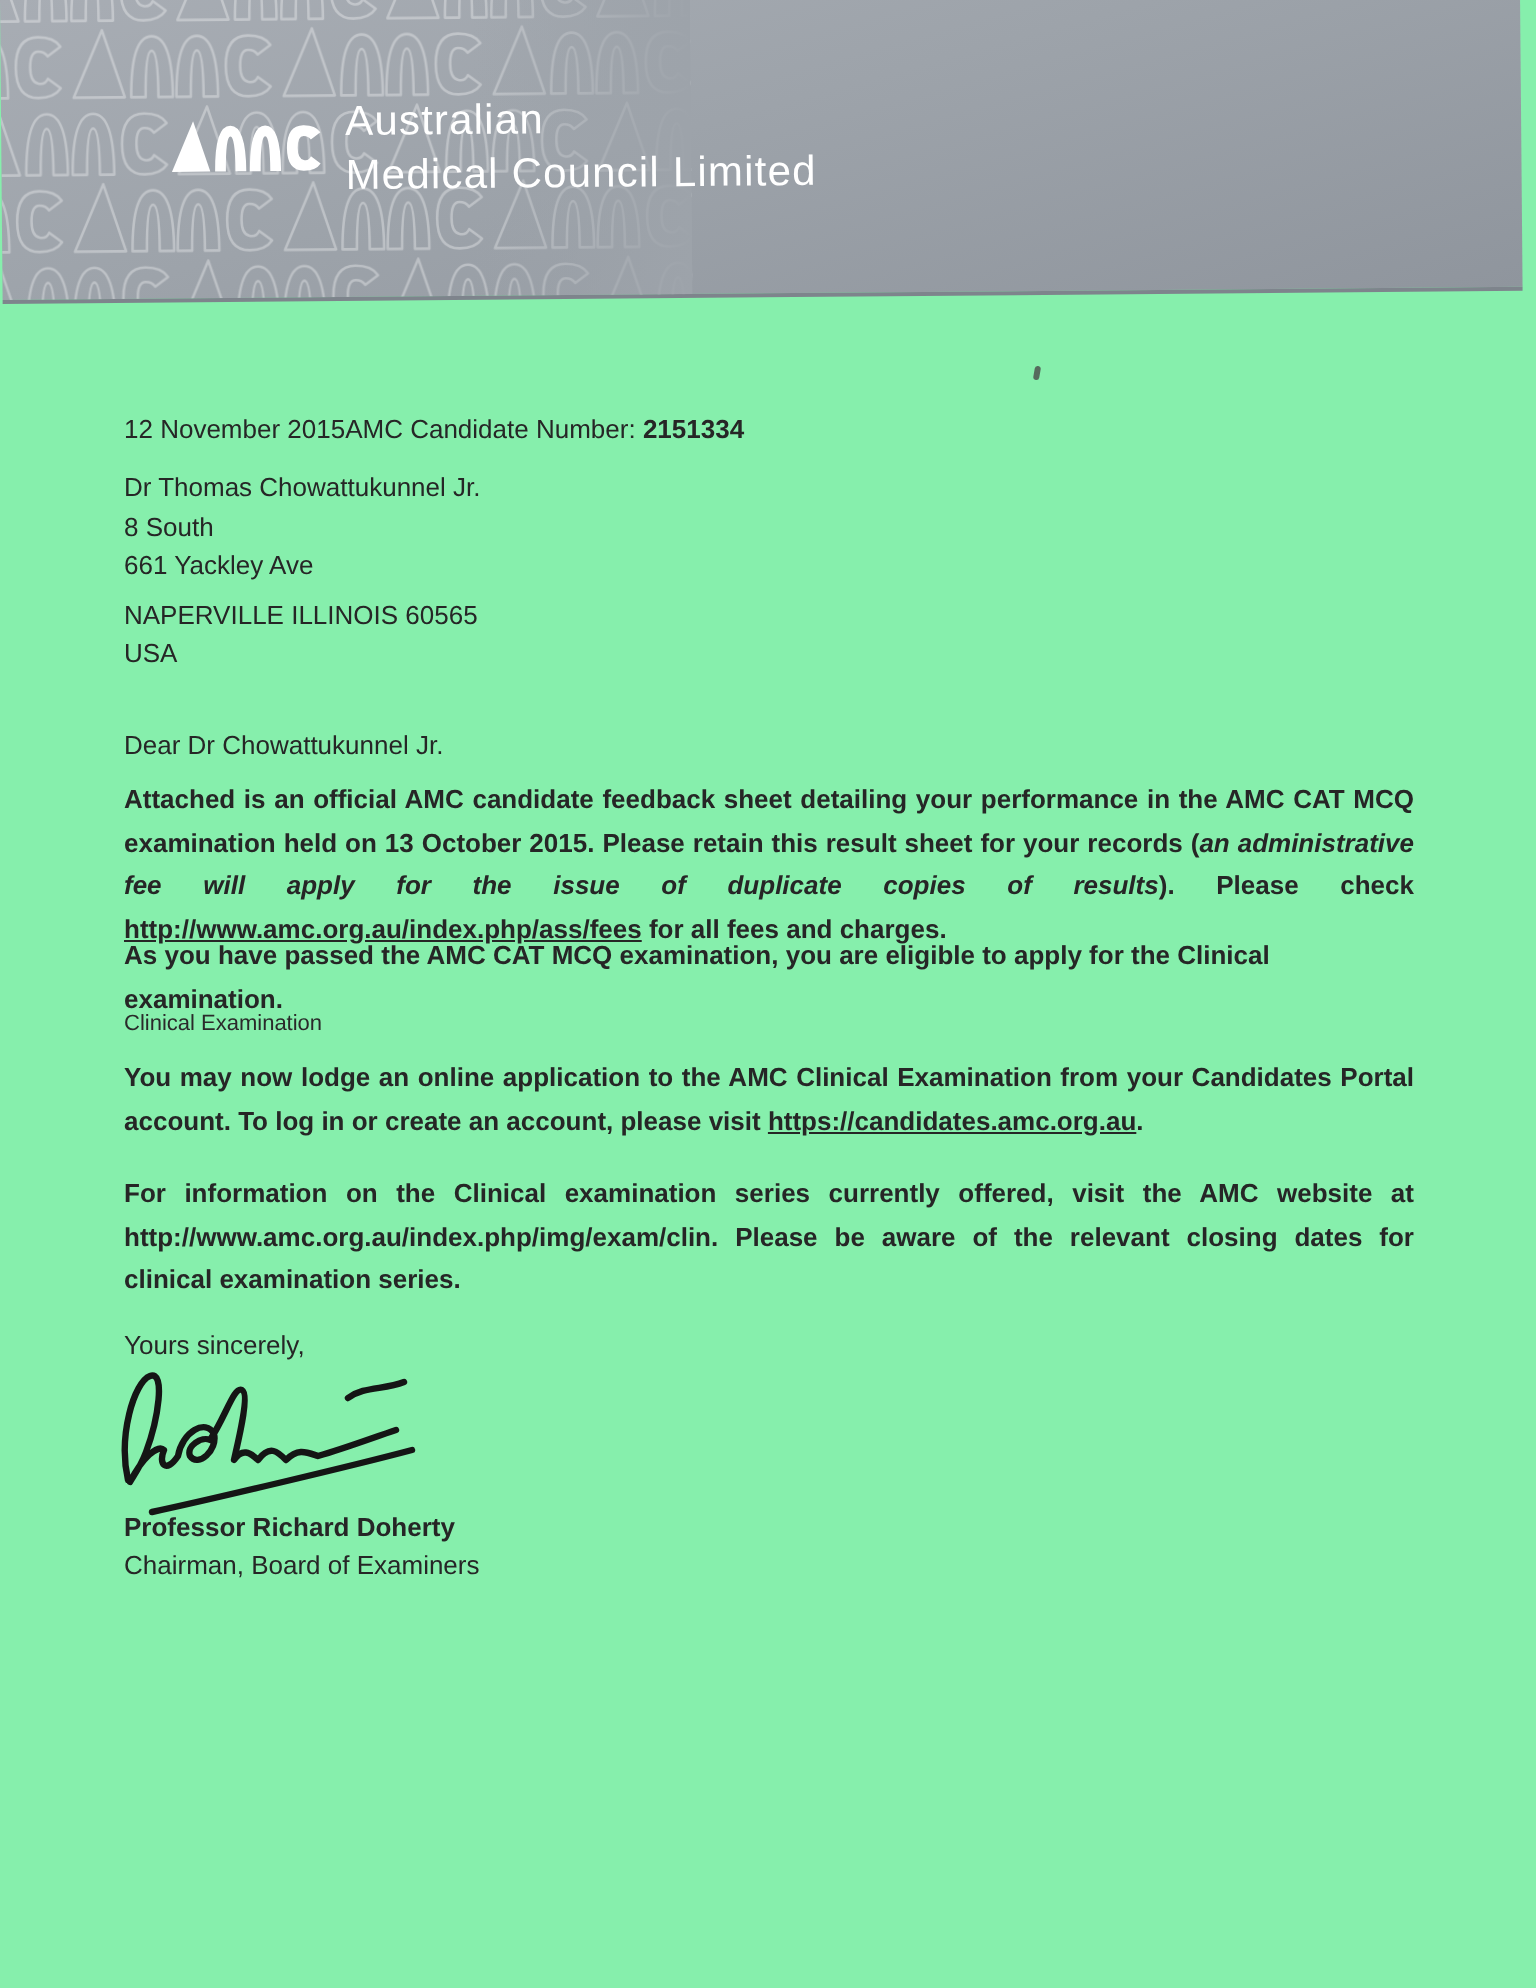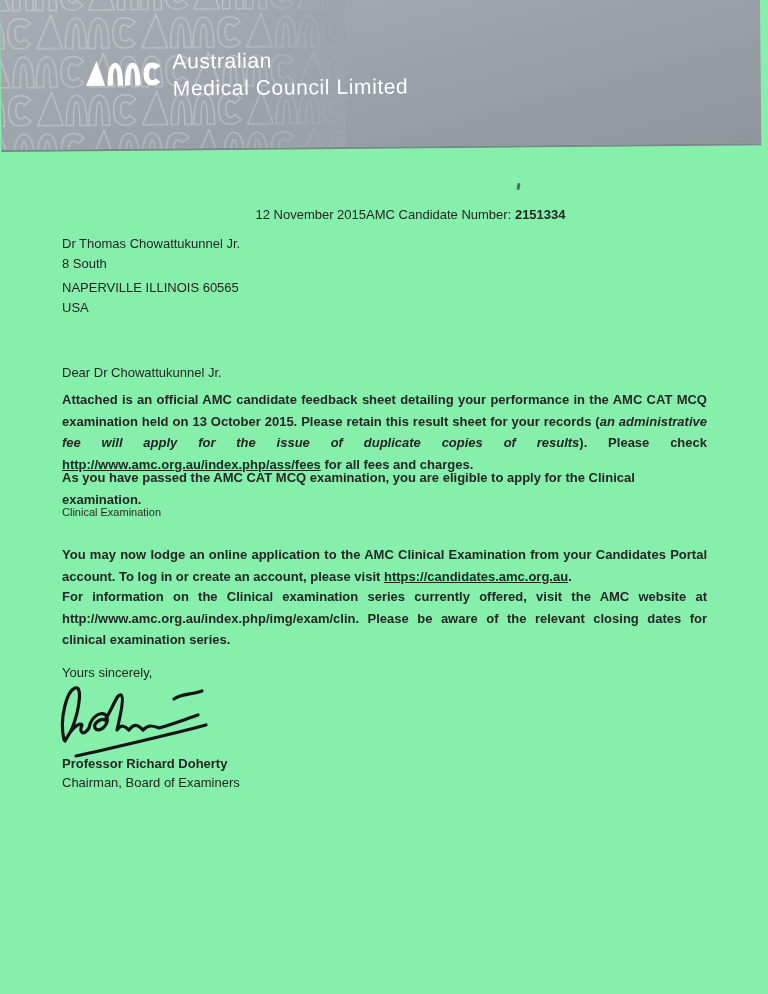--- a/index.html
+++ b/index.html
@@ -23,21 +23,21 @@
     position:absolute; left:172px; top:49px; color:#ffffff;
     font-size:21px; line-height:27px; font-weight:400; letter-spacing:0.6px;
   }
   
   .abs { position:absolute; }
   .txt { font-size:13px; line-height:21.5px; color:#262626; }
   .just { text-align:justify; }
   .block { width:645px;font-weight:bold; }
   .meta-row {
     position:absolute; left:62px; top:207px; width:645px;
-    display:flex; justify-content:center; font-size:13px;margin-left:26px;
+    display:flex; justify-content:flex-start; font-size:13px;
   }
   .address { position:absolute; left:62px; top:234px; font-size:13px; line-height:19.5px; }
   .address .mt { margin-top:5px; }
   .heading { font-size:11px; color:#2a2a2a;text-align:right; }
   .lnk { color:#262626; text-decoration:underline; }
   b { font-weight:bold; }
   i { font-style:italic; }
   .speck {
     position:absolute; left:517px; top:183px; width:3px; height:7px;
     background:#4a4a4a; border-radius:2px; transform:rotate(10deg); opacity:.8;
@@ -94,33 +94,34 @@
   <div class="speck"></div>
 
   <div class="meta-row">
     <span>12 November 2015</span>
     <span><span>AMC Candidate Number:</span> <b>2151334</b></span>
   </div>
 
   <div class="address">
     <div>Dr Thomas Chowattukunnel Jr.</div>
     <div>8 South</div>
+    <div>661 Yackley Ave</div>
     <div class="mt">NAPERVILLE ILLINOIS 60565</div>
     <div>USA</div>
   </div>
 
   <div class="abs txt" style="left:62px; top:362px;">Dear Dr Chowattukunnel Jr.</div>
 
   <p class="abs txt just block" style="left:62px; top:389px;"><span>Attached is an official AMC candidate feedback sheet detailing your performance in the AMC CAT MCQ examination held on 13 October 2015. Please retain this result sheet for your records (</span><i>an administrative fee will apply for the issue of duplicate copies of results</i><span>). Please check </span><a class="lnk" href="#">http://www.amc.org.au/index.php/ass/fees</a><span> for all fees and charges.</span></p>
 
   <p class="abs txt block" style="left:62px; top:467px;">As you have passed the AMC CAT MCQ examination, you are eligible to apply for the Clinical examination.</p>
 
   <div class="abs heading" style="left:62px; top:506px;">Clinical Examination</div>
 
-  <p class="abs txt just block" style="left:62px; top:544px;"><span>You may now lodge an online application to the AMC Clinical Examination from your Candidates Portal account. To log in or create an account, please visit </span><a class="lnk" href="#">https://candidates.amc.org.au</a><span>.</span></p>
+  <p class="abs txt just block" style="left:62px; top:528px;"><span>You may now lodge an online application to the AMC Clinical Examination from your Candidates Portal account. To log in or create an account, please visit </span><a class="lnk" href="#">https://candidates.amc.org.au</a><span>.</span></p>
 
   <p class="abs txt just block" style="left:62px; top:586px;">For information on the Clinical examination series currently offered, visit the AMC website at http://www.amc.org.au/index.php/img/exam/clin. Please be aware of the relevant closing dates for clinical examination series.</p>
 
   <div class="abs txt" style="left:62px; top:662px;">Yours sincerely,</div>
 
   <svg class="sig" width="195" height="80" viewBox="0 0 195 80" aria-hidden="true">
     <g fill="none" stroke="#151515" stroke-width="3.2" stroke-linecap="round" stroke-linejoin="round">
       <path d="M10,58 C5,36 13,9 21,6 C29,3 25,28 19,44 C16,52 12,57 11,59 C17,47 25,40 28,43 C25,50 29,55 35,46 C37,34 49,27 53,35 C55,43 45,52 41,46 C39,41 47,36 51,38 C59,26 63,11 67,13 C71,15 65,39 63,48 C67,42 71,44 75,48 C81,40 85,44 89,48 C95,42 99,44 105,46 C119,42 132,37 144,33"></path>
       <path d="M120,17 C128,11 138,13 148,9"></path>
       <path d="M22,74 C50,68 122,51 152,43"></path>

